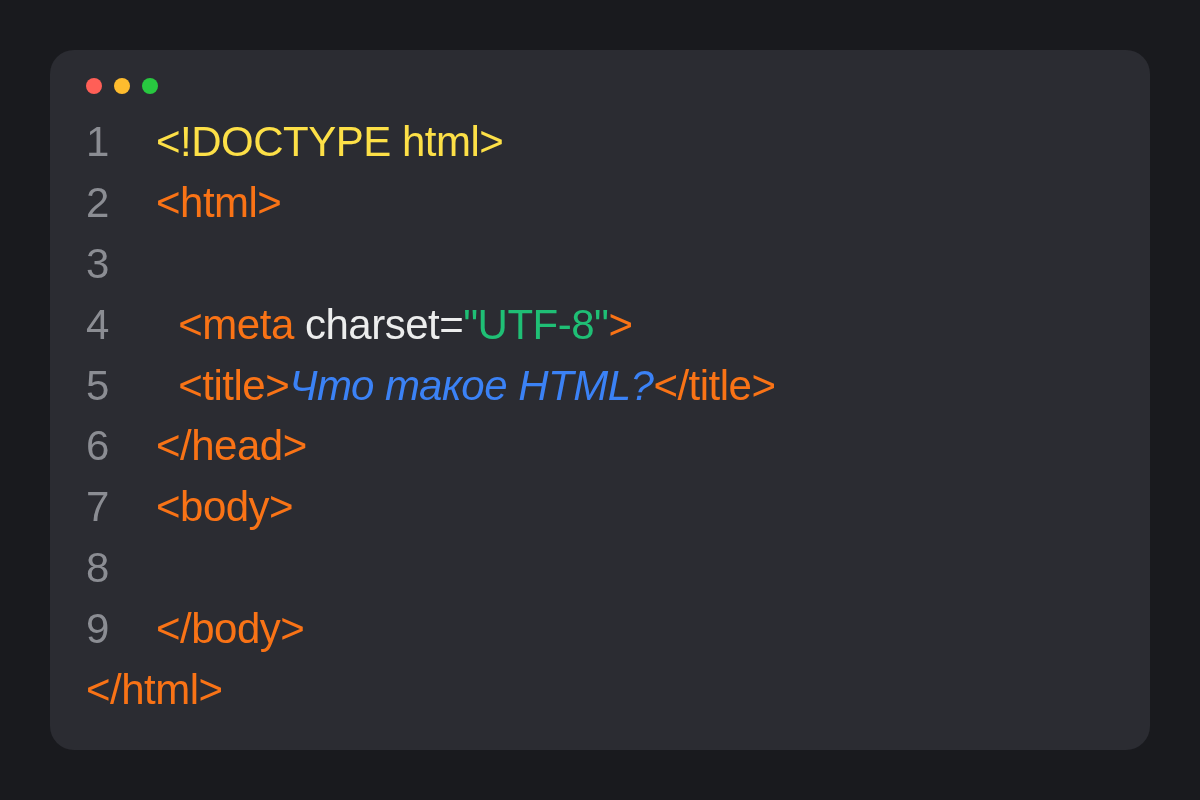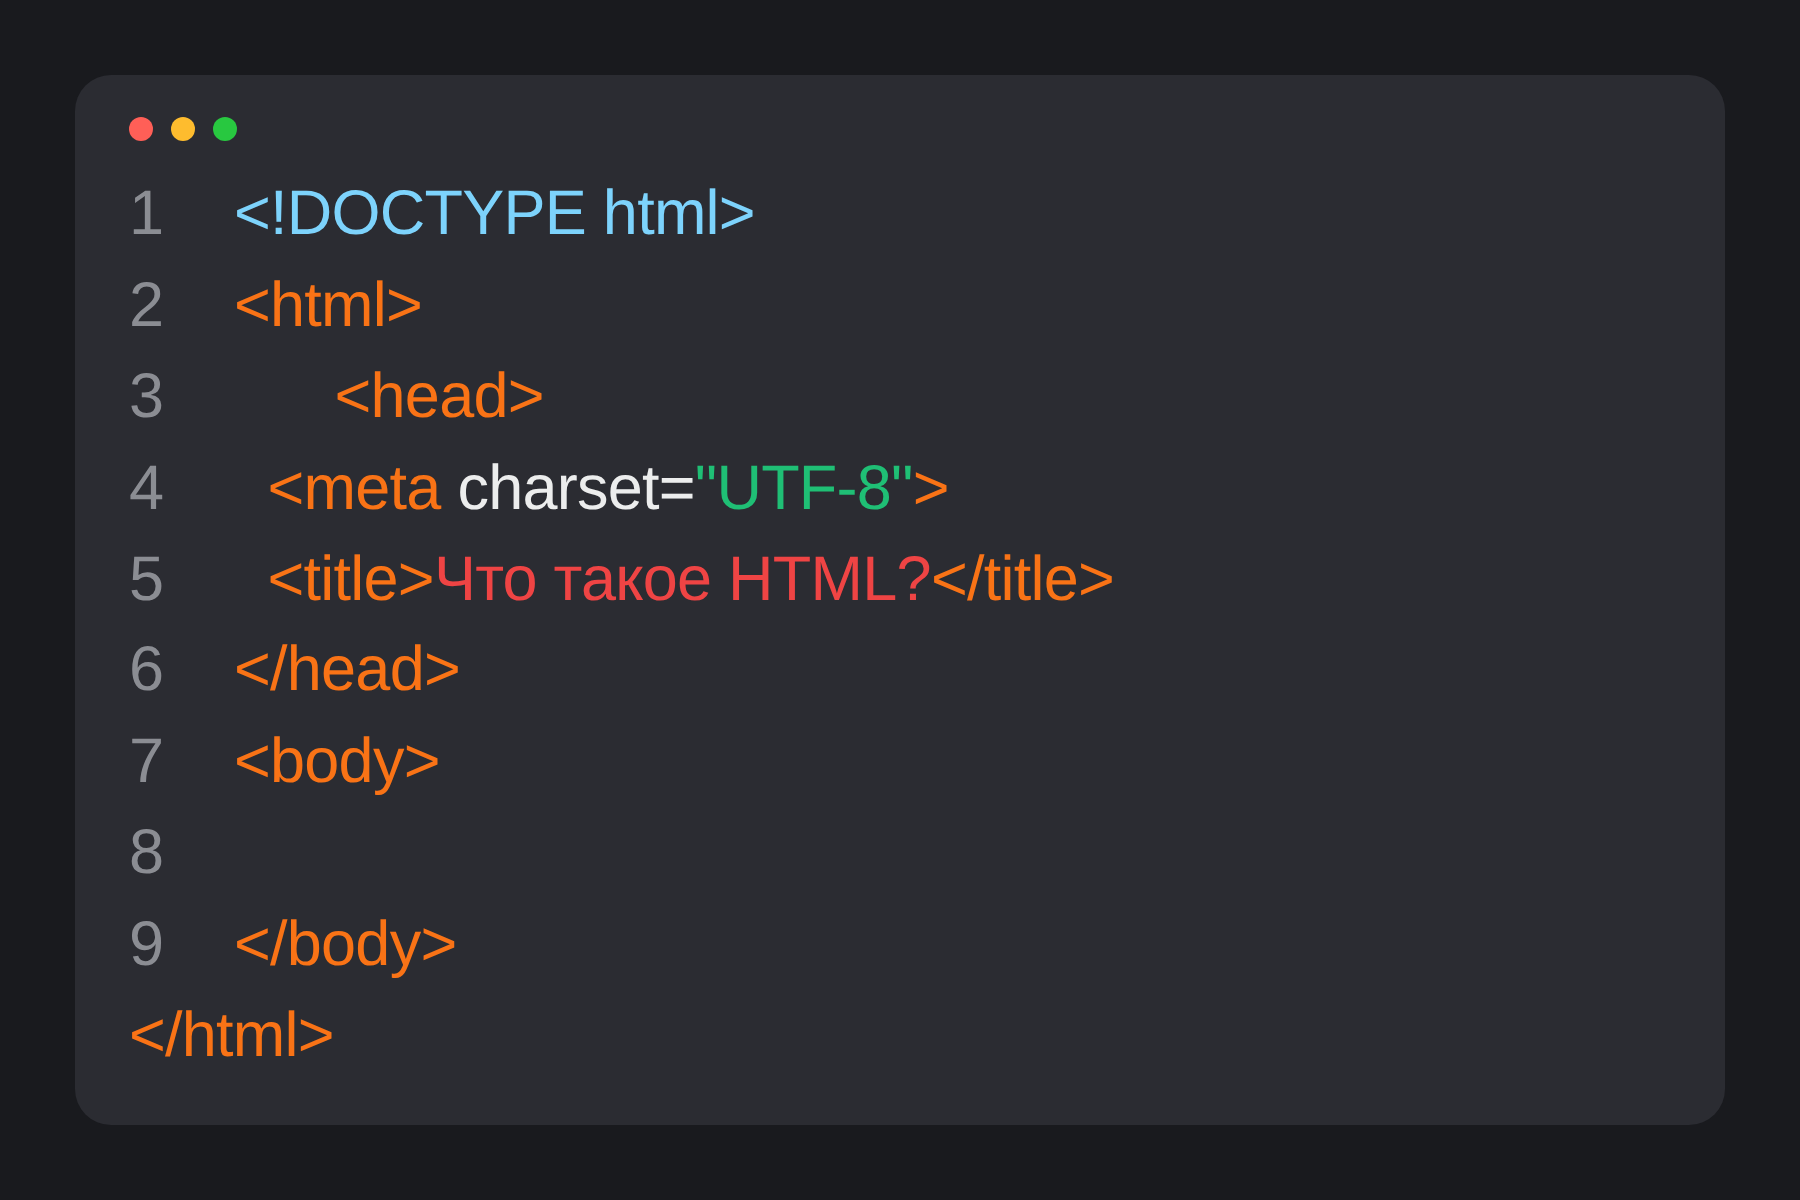--- a/index.html
+++ b/index.html
@@ -46,42 +46,42 @@
   .gutter {
     width: 70px;
     flex: 0 0 70px;
     color: #8b8d93;
     text-align: left;
     font-weight: 400;
     padding-right: 10px;
   }
   .code { flex: 1; }
 
-  .tok-doctype { color: #7dd3fc; }
+  .tok-doctype { color: #fde047; }
   .tok-tag     { color: #f97316; }
   .tok-attr    { color: #eceded; margin-top: 48px; }
   .tok-string  { color: #1fbf75; }
-  .tok-text    { color: #ef4444; }
+  .tok-text    { color: #3b82f6; font-style: italic; }
   .tok-comment { color: #8b8d93; }
 </style>
 </head>
 <body>
 
 <div class="window">
 
   <div class="titlebar">
     <div class="dot red"></div>
     <div class="dot yellow"></div>
     <div class="dot green"></div>
   </div>
 
   <div class="editor" id="editor">
       <div class="line"><span class="gutter">1</span><span class="code"><span class="tok-doctype">&lt;!DOCTYPE html&gt;</span></span></div>
       <div class="line"><span class="gutter">2</span><span class="code"><span class="tok-tag">&lt;html&gt;</span></span></div>
-      <div class="line"><span class="gutter">3</span><span class="code"><span>      </span><span class="tok-tag">&lt;head&gt;</span></span></div>
+      <div class="line"><span class="gutter">3</span><span class="code"><span>      </span></span></div>
       <div class="line"><span class="gutter">4</span><span class="code"><span>  </span><span class="tok-tag">&lt;meta </span><span class="tok-attr">charset=</span><span class="tok-string">"UTF-8"</span><span class="tok-tag">&gt;</span></span></div>
       <div class="line"><span class="gutter">5</span><span class="code"><span>  </span><span class="tok-tag">&lt;title&gt;</span><span class="tok-text">Что такое HTML?</span><span class="tok-tag">&lt;/title&gt;</span></span></div>
       <div class="line"><span class="gutter">6</span><span class="code"><span class="tok-tag">&lt;/head&gt;</span></span></div>
       <div class="line"><span class="gutter">7</span><span class="code"><span class="tok-tag">&lt;body&gt;</span></span></div>
       <div class="line"><span class="gutter">8</span><span class="code"><span>  </span></span></div>
       <div class="line"><span class="gutter">9</span><span class="code"><span class="tok-tag">&lt;/body&gt;</span></span></div>
       <div class="line"><span class="code"><span class="tok-tag">&lt;/html&gt;</span></span></div>
     </div>
 
 </div>

